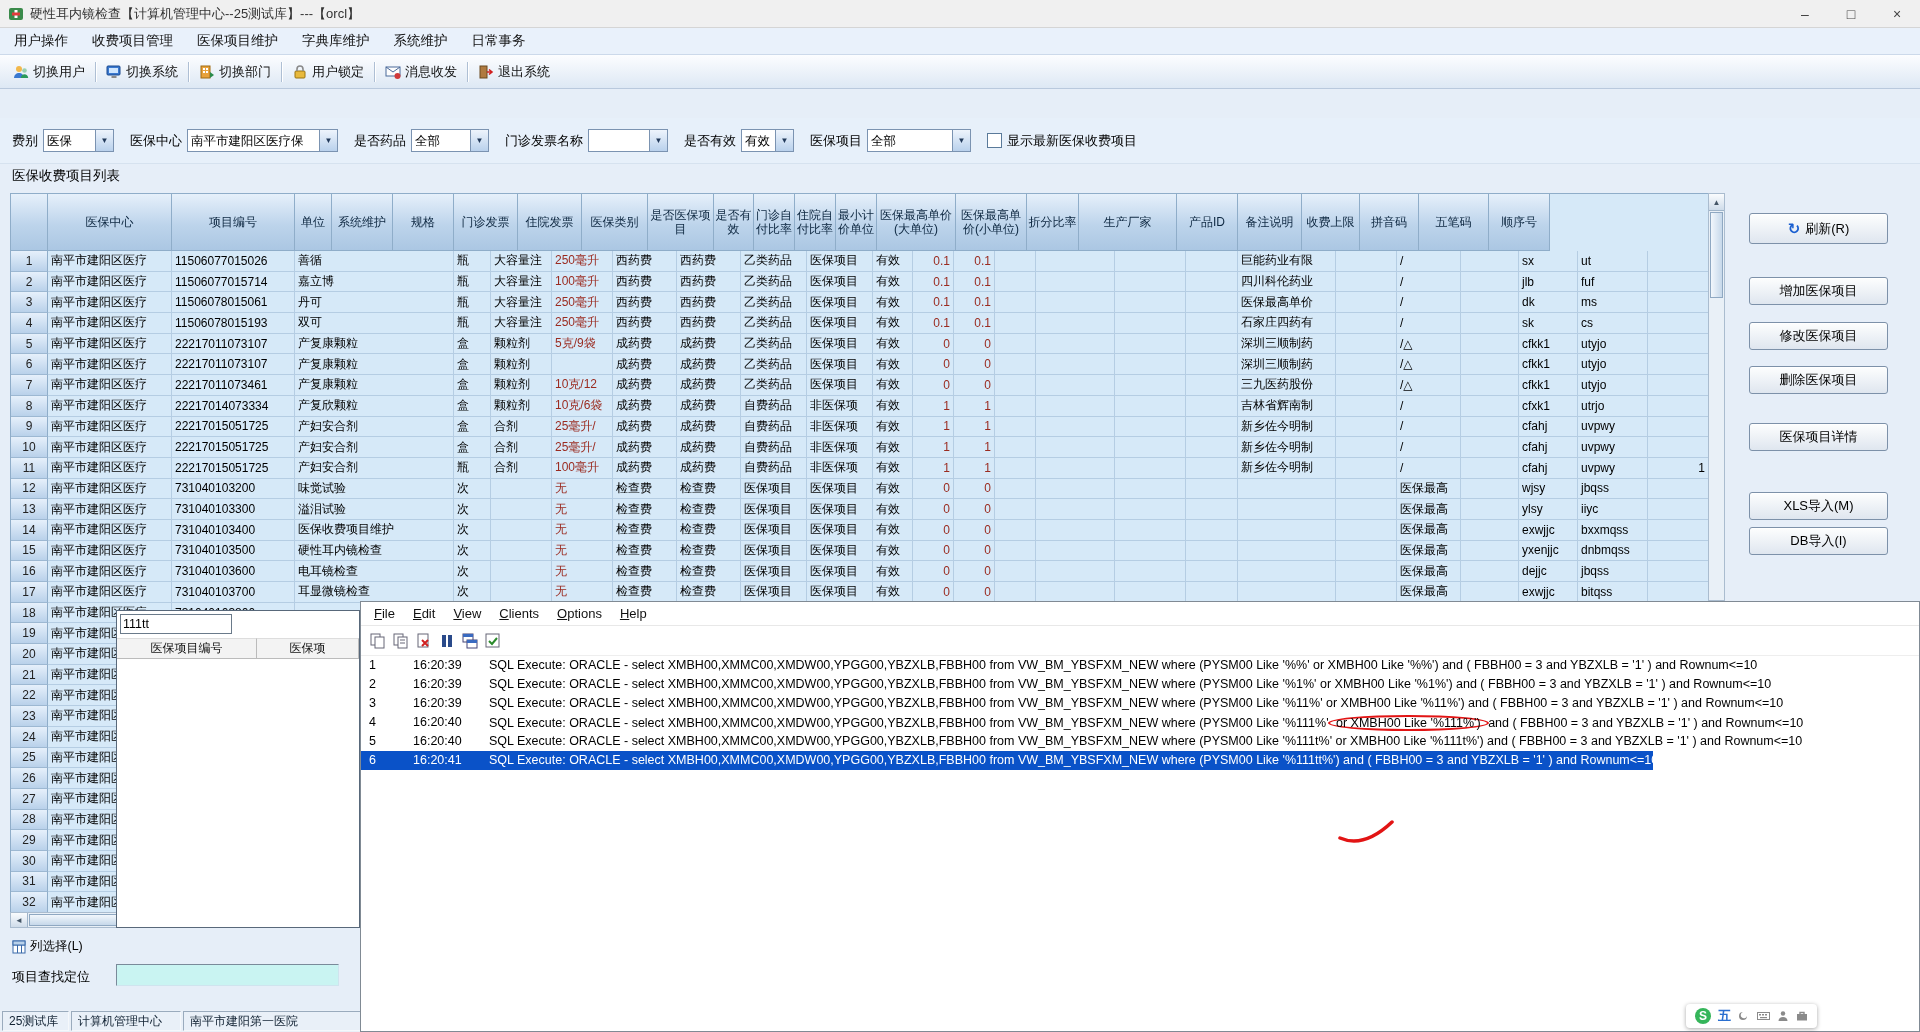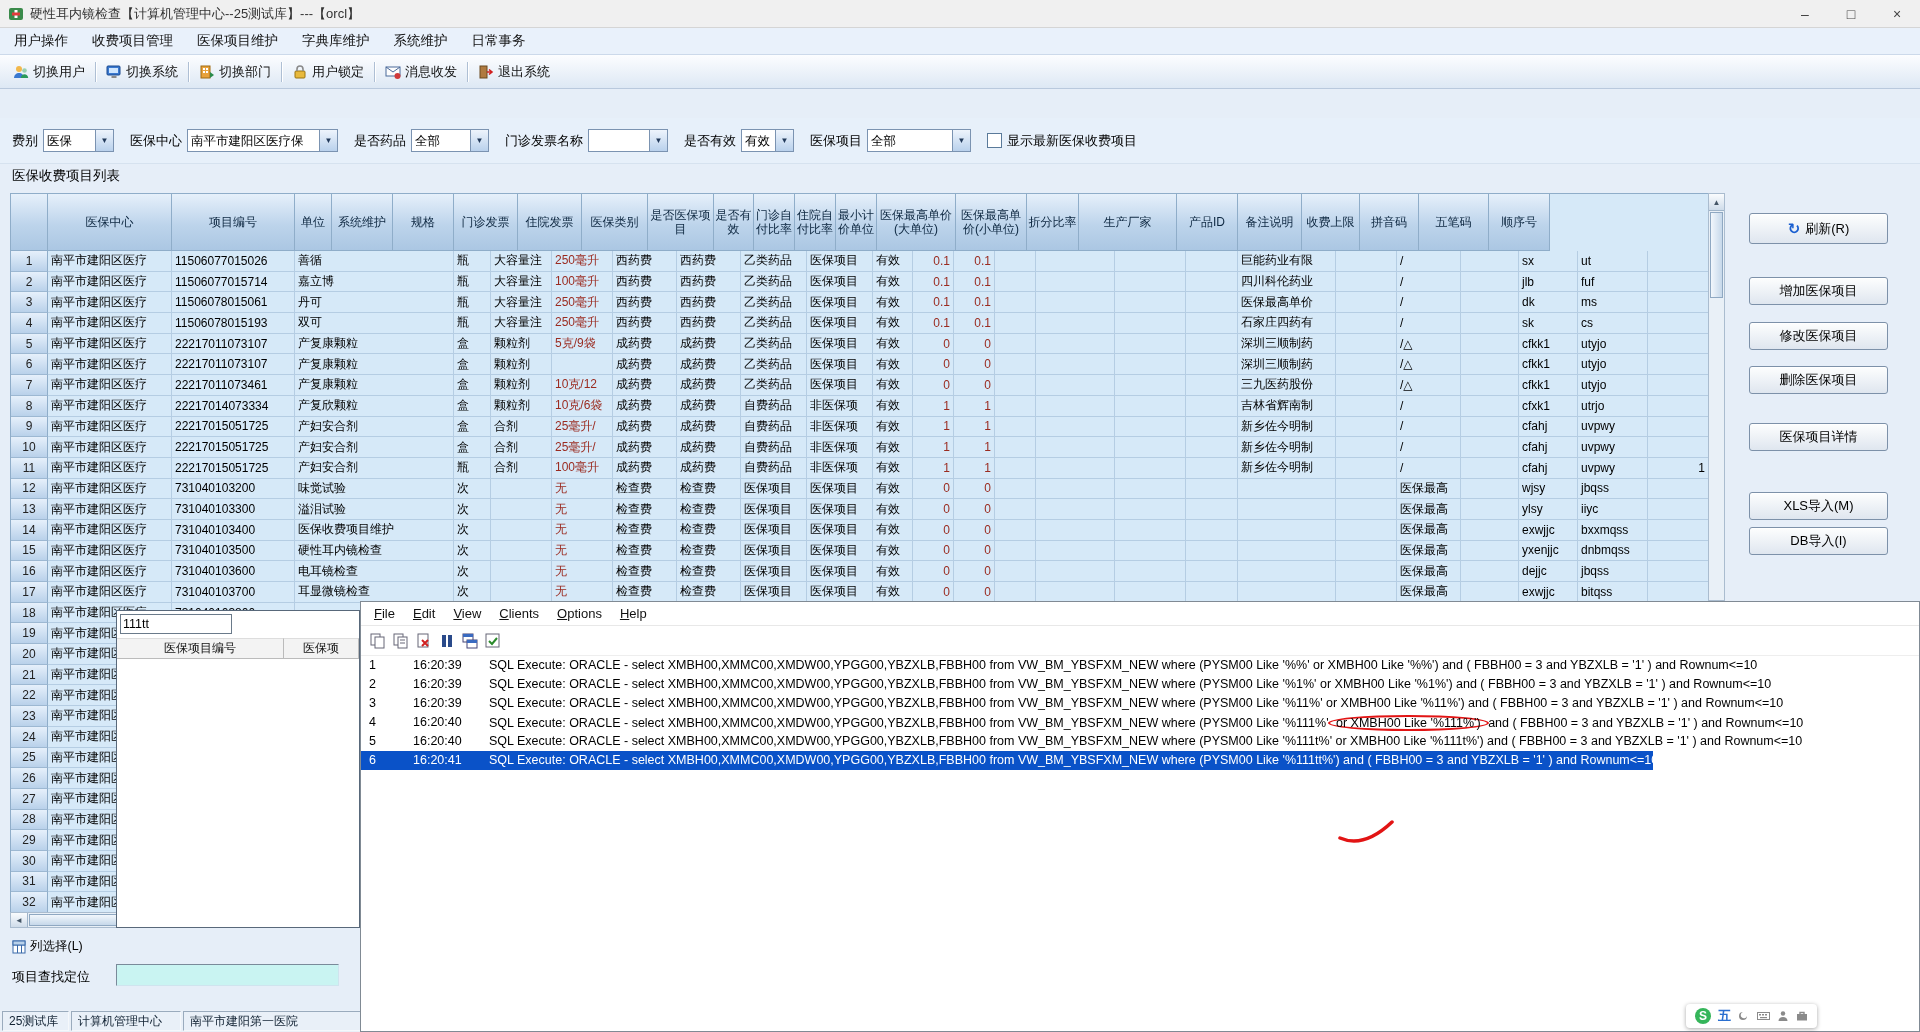--- a/index.html
+++ b/index.html
@@ -1187,21 +1187,21 @@
   <div id="statusbar">
       <div class="sb-seg" style="width: 67px;">25测试库</div>
       <div class="sb-seg" style="width: 110px;">计算机管理中心</div>
       <div class="sb-seg" style="width: 190px;">南平市建阳第一医院</div>
       <div class="sb-seg sb-fill"></div>
     </div>
 
   <div id="popup">
     <input id="popup-edit" value="111tt" style="">
     <div id="popup-head">
-      <div class="ph-cell" style="width:167px">医保项目编号</div>
+      <div class="ph-cell" style="width:140px">医保项目编号</div>
       <div class="ph-cell" style="flex:1">医保项</div>
     </div>
   </div>
 
   <div id="sqlwin">
     <div id="sql-menubar">
         <div class="sqlmenu-item">File</div>
         <div class="sqlmenu-item">Edit</div>
         <div class="sqlmenu-item">View</div>
         <div class="sqlmenu-item">Clients</div>

